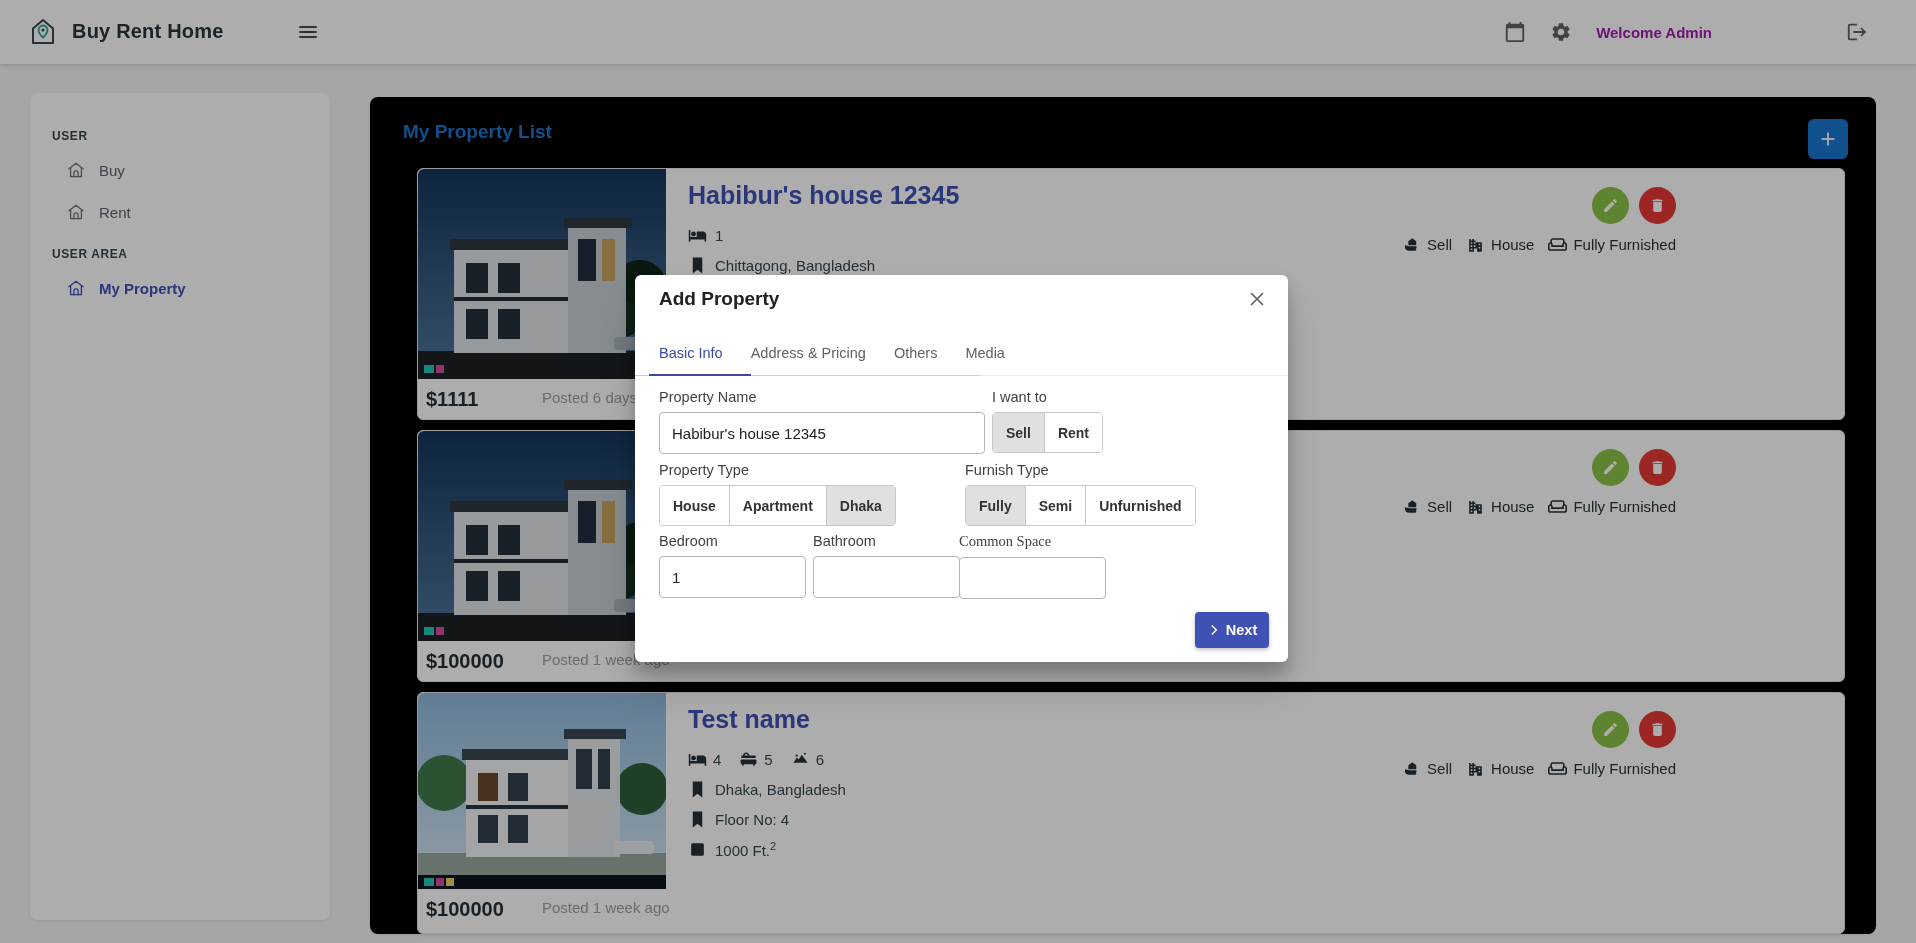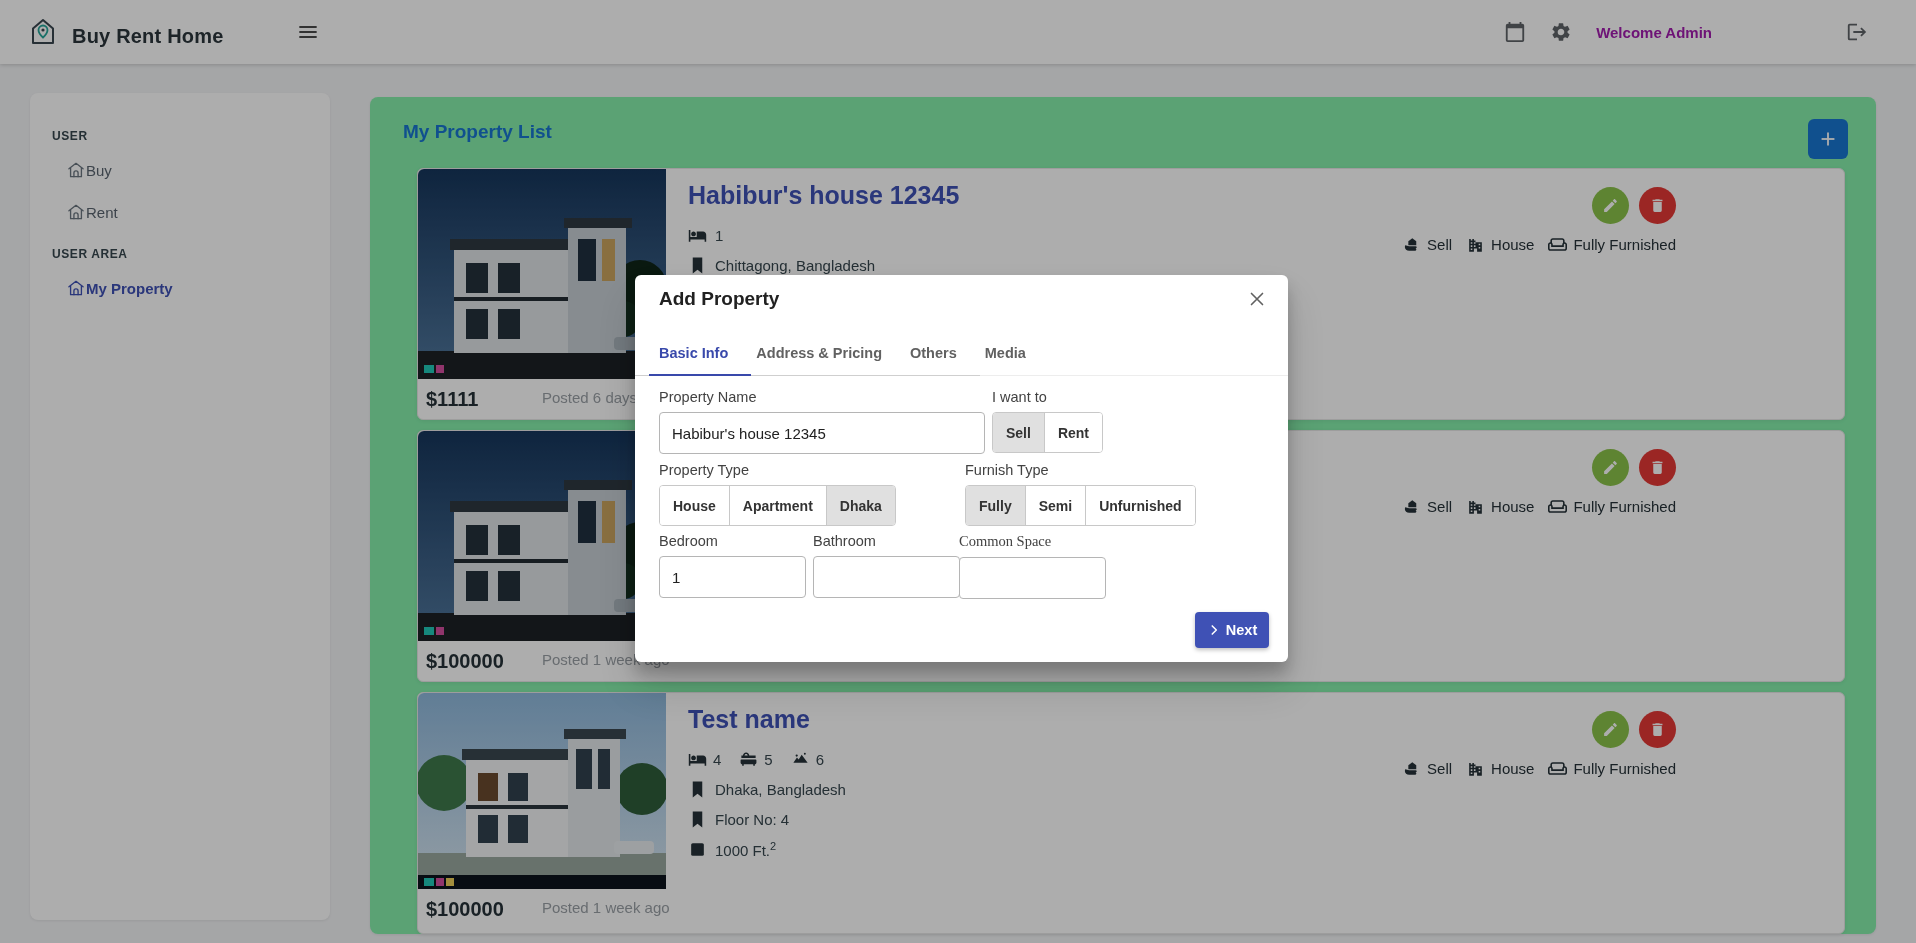--- a/index.html
+++ b/index.html
@@ -9,40 +9,40 @@
     background:#f4f5f7;
     position:relative;
     overflow:hidden;
     color:#333;
   }
   svg { display:block; }
 
   
   .navbar { position:absolute; top:0; left:0; right:0; height:64px; background:#ffffff;
             box-shadow:0 1px 4px rgba(0,0,0,.18); z-index:10; }
-  .brand { position:absolute; left:26px; top:14px; display:flex; align-items:flex-end; gap:12px; cursor:pointer; }
+  .brand { position:absolute; left:26px; top:14px; display:flex; align-items:center; gap:12px; cursor:pointer; }
   .brand-title { font-size:20px; font-weight:700; color:#2b353c; letter-spacing:.2px; }
   .hamburger { position:absolute; left:296px; top:20px; width:24px; height:24px; cursor:pointer; }
   .nav-right { position:absolute; right:204px; top:0; height:64px; display:flex; align-items:center; gap:24px; }
   .nav-ic { width:22px; height:22px; color:#5f6368; cursor:pointer; }
   .welcome { font-size:15px; font-weight:600; color:#a21caf; }
   .logout { position:absolute; right:48px; top:21px; width:22px; height:22px; color:#5f6368; cursor:pointer; }
 
   
   .sidebar { position:absolute; left:30px; top:93px; width:300px; height:827px; background:#fff;
              border-radius:8px; box-shadow:0 1px 3px rgba(0,0,0,.08); padding:22px 0 0 22px; }
   .sect-label { font-size:12px; font-weight:700; letter-spacing:.6px; color:#37474f; margin:14px 0 6px 0; }
-  .side-item { display:flex; align-items:center; padding:11px 0 11px 14px; font-size:15px;
+  .side-item { display:flex; align-items:center; gap:13px; padding:11px 0 11px 14px; font-size:15px;
                color:#5a6570; cursor:pointer; }
   .side-item .si { width:20px; height:20px; color:#6b7680; }
   .side-item.active { color:#3f51b5; font-weight:700; }
   .side-item.active .si { color:#3f51b5; }
 
   
-  .main-panel { position:absolute; left:370px; top:97px; width:1506px; height:837px; background:#86efac;
+  .main-panel { position:absolute; left:370px; top:97px; width:1506px; height:837px; background:#000000;
                 border-radius:8px; box-shadow:0 1px 3px rgba(0,0,0,.08); }
   .panel-title { position:absolute; left:33px; top:24px; font-size:19px; font-weight:700; color:#1976d2; }
   .add-btn { position:absolute; right:28px; top:22px; width:40px; height:40px; background:#1976d2;
              border:none; border-radius:6px; cursor:pointer; display:flex; align-items:center; justify-content:center; }
   .add-btn svg { width:22px; height:22px; fill:#ffffff; }
 
   
   .pcard { position:absolute; left:47px; width:1428px; background:#fff; border:1px solid #e7e7e7;
            border-radius:6px; box-shadow:0 1px 4px rgba(0,0,0,.07); }
   .pcard.c1 { top:71px;  height:252px; }
@@ -73,21 +73,21 @@
   .tag svg { width:19px; height:19px; fill:#263238; }
 
   
   .overlay { position:absolute; inset:0; background:rgba(0,0,0,.32); z-index:40; }
   .modal { position:absolute; left:635px; top:275px; width:653px; height:387px; background:#fff;
            border-radius:6px; z-index:50; box-shadow:0 11px 15px rgba(0,0,0,.2), 0 24px 38px rgba(0,0,0,.14); }
   .modal-title { position:absolute; left:24px; top:13px; font-size:19px; font-weight:700; color:#212121; }
   .modal-close { position:absolute; right:20px; top:13px; width:22px; height:22px; cursor:pointer; color:#616161; }
   .tabbar { position:absolute; left:0; top:70px; width:100%; height:31px; }
   .tabs { display:flex; gap:28px; margin-left:24px; }
-  .tab { font-size:14.5px; font-weight:700; color:#616161; cursor:pointer; padding-bottom:12px; }
+  .tab { font-size:14.5px; font-weight:400; color:#616161; cursor:pointer; padding-bottom:12px; }
   .tab.active { color:#3949ab; }
   .tabline-dark  { position:absolute; left:0; bottom:0; width:345px; height:1px; background:#cfcfcf; }
   .tabline-light { position:absolute; left:345px; right:0; bottom:0; height:1px; background:#ededed; }
   .tab-indicator { position:absolute; left:14px; bottom:0; width:102px; height:2px; background:#3949ab; }
 
   .frow { position:absolute; left:24px; right:20px; }
   .r1 { top:114px; } .r2 { top:187px; } .r3 { top:258px; }
   .fcol { position:absolute; top:0; }
   .flabel { font-size:14.5px; color:#424242; margin-bottom:7px; }
   .tinput { height:42px; border:1px solid #b5b5b5; border-radius:4px; padding:0 12px;

